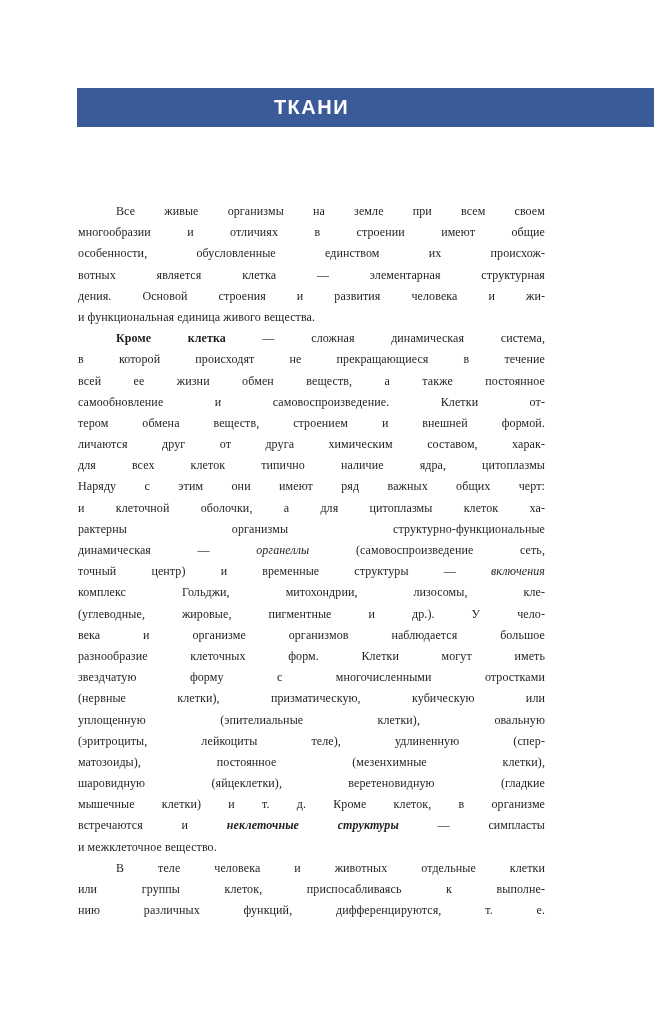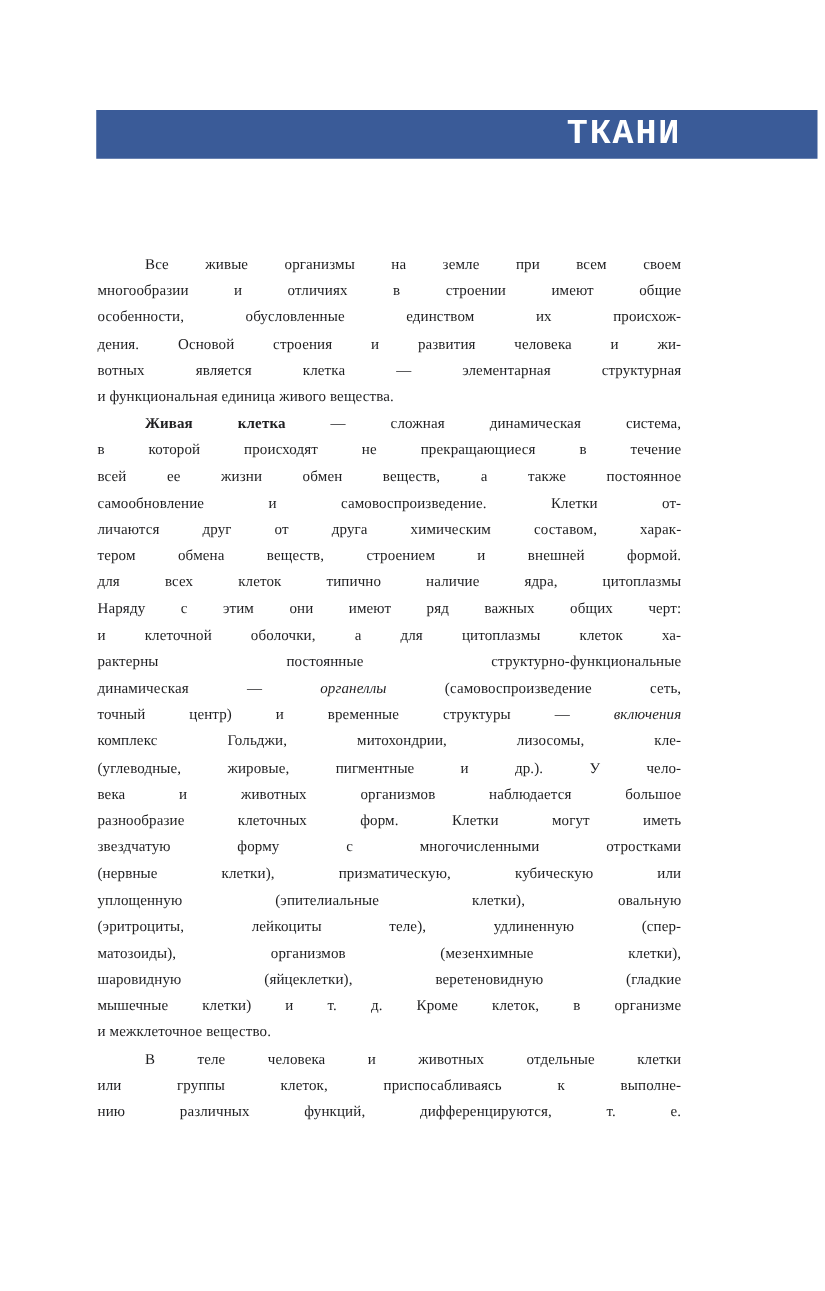--- a/index.html
+++ b/index.html
@@ -23,24 +23,24 @@
     height: 39px;
     background: #3a5b98; 
   }
   .band-title {
     position: absolute;
     left: 78px;
     top: 88px;
     width: 467px;
     height: 39px;
     line-height: 39px;
-    text-align: right;
-    font-family: Liberation Mono, monospace;
+    text-align: center;
+    font-family: Liberation Sans, sans-serif;
     font-weight: 700;
-    font-size: 28px;
+    font-size: 20px;
     letter-spacing: 1.5px;
     color: #ffffff; 
   }
   .text-block {
     position: absolute;
     left: 78px;
     top: 201px;
     width: 467px;
     color: #1f1f21; 
     font-size: 12px;
@@ -70,44 +70,45 @@
 </head>
 <body>
 
 <div class="page" style="background: rgb(255, 255, 255);">
   <div class="band" style="background: rgb(58, 91, 152);"></div>
   <div class="band-title" style="color: rgb(255, 255, 255);">ТКАНИ</div>
   <div class="text-block" style="color: rgb(31, 31, 33);">
       <div class="line just indent"><span>Все живые организмы на земле при всем своем</span></div>
       <div class="line just"><span>многообразии и отличиях в строении имеют общие</span></div>
       <div class="line just"><span>особенности, обусловленные единством их происхож-</span></div>
+      <div class="line just"><span>вотных является клетка — элементарная структурная</span></div>
       <div class="line just"><span>дения. Основой строения и развития человека и жи-</span></div>
-      <div class="line just"><span>вотных является клетка — элементарная структурная</span></div>
       <div class="line left"><span>и функциональная единица живого вещества.</span></div>
-      <div class="line just indent"><span class="b">Живая клетка</span><span> — сложная динамическая система,</span></div>
+      <div class="line just indent"><span class="b">Кроме клетка</span><span> — сложная динамическая система,</span></div>
       <div class="line just"><span>в которой происходят не прекращающиеся в течение</span></div>
       <div class="line just"><span>всей ее жизни обмен веществ, а также постоянное</span></div>
       <div class="line just"><span>самообновление и самовоспроизведение. Клетки от-</span></div>
+      <div class="line just"><span>тером обмена веществ, строением и внешней формой.</span></div>
       <div class="line just"><span>личаются друг от друга химическим составом, харак-</span></div>
-      <div class="line just"><span>тером обмена веществ, строением и внешней формой.</span></div>
       <div class="line just"><span>для всех клеток типично наличие ядра, цитоплазмы</span></div>
       <div class="line just"><span>Наряду с этим они имеют ряд важных общих черт:</span></div>
       <div class="line just"><span>и клеточной оболочки, а для цитоплазмы клеток ха-</span></div>
-      <div class="line just"><span>рактерны постоянные структурно-функциональные</span></div>
+      <div class="line just"><span>рактерны организмы структурно-функциональные</span></div>
       <div class="line just"><span>динамическая — </span><span class="i">органеллы</span><span> (самовоспроизведение сеть,</span></div>
       <div class="line just"><span>точный центр) и временные структуры — </span><span class="i">включения</span></div>
       <div class="line just"><span>комплекс Гольджи, митохондрии, лизосомы, кле-</span></div>
       <div class="line just"><span>(углеводные, жировые, пигментные и др.). У чело-</span></div>
-      <div class="line just"><span>века и животных организмов наблюдается большое</span></div>
+      <div class="line just"><span>века и организме организмов наблюдается большое</span></div>
       <div class="line just"><span>разнообразие клеточных форм. Клетки могут иметь</span></div>
       <div class="line just"><span>звездчатую форму с многочисленными отростками</span></div>
       <div class="line just"><span>(нервные клетки), призматическую, кубическую или</span></div>
       <div class="line just"><span>уплощенную (эпителиальные клетки), овальную</span></div>
       <div class="line just"><span>(эритроциты, лейкоциты теле), удлиненную (спер-</span></div>
-      <div class="line just"><span>матозоиды), организмов (мезенхимные клетки),</span></div>
+      <div class="line just"><span>матозоиды), постоянное (мезенхимные клетки),</span></div>
       <div class="line just"><span>шаровидную (яйцеклетки), веретеновидную (гладкие</span></div>
       <div class="line just"><span>мышечные клетки) и т. д. Кроме клеток, в организме</span></div>
+      <div class="line just"><span>встречаются и </span><span class="bi">неклеточные структуры</span><span> — симпласты</span></div>
       <div class="line left"><span>и межклеточное вещество.</span></div>
       <div class="line just indent"><span>В теле человека и животных отдельные клетки</span></div>
       <div class="line just"><span>или группы клеток, приспосабливаясь к выполне-</span></div>
       <div class="line just"><span>нию различных функций, дифференцируются, т. е.</span></div>
     </div>
 </div>
 
 </body></html>

